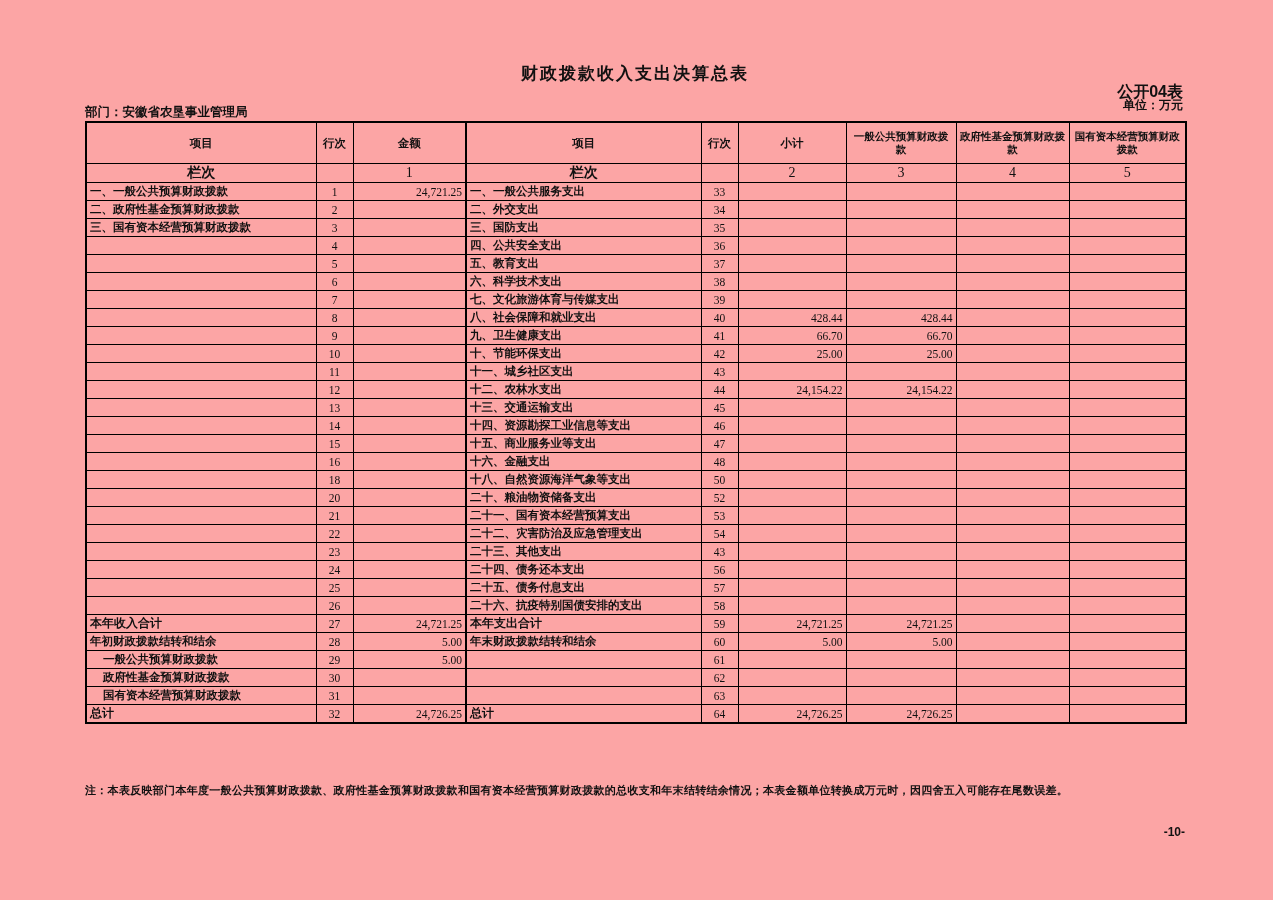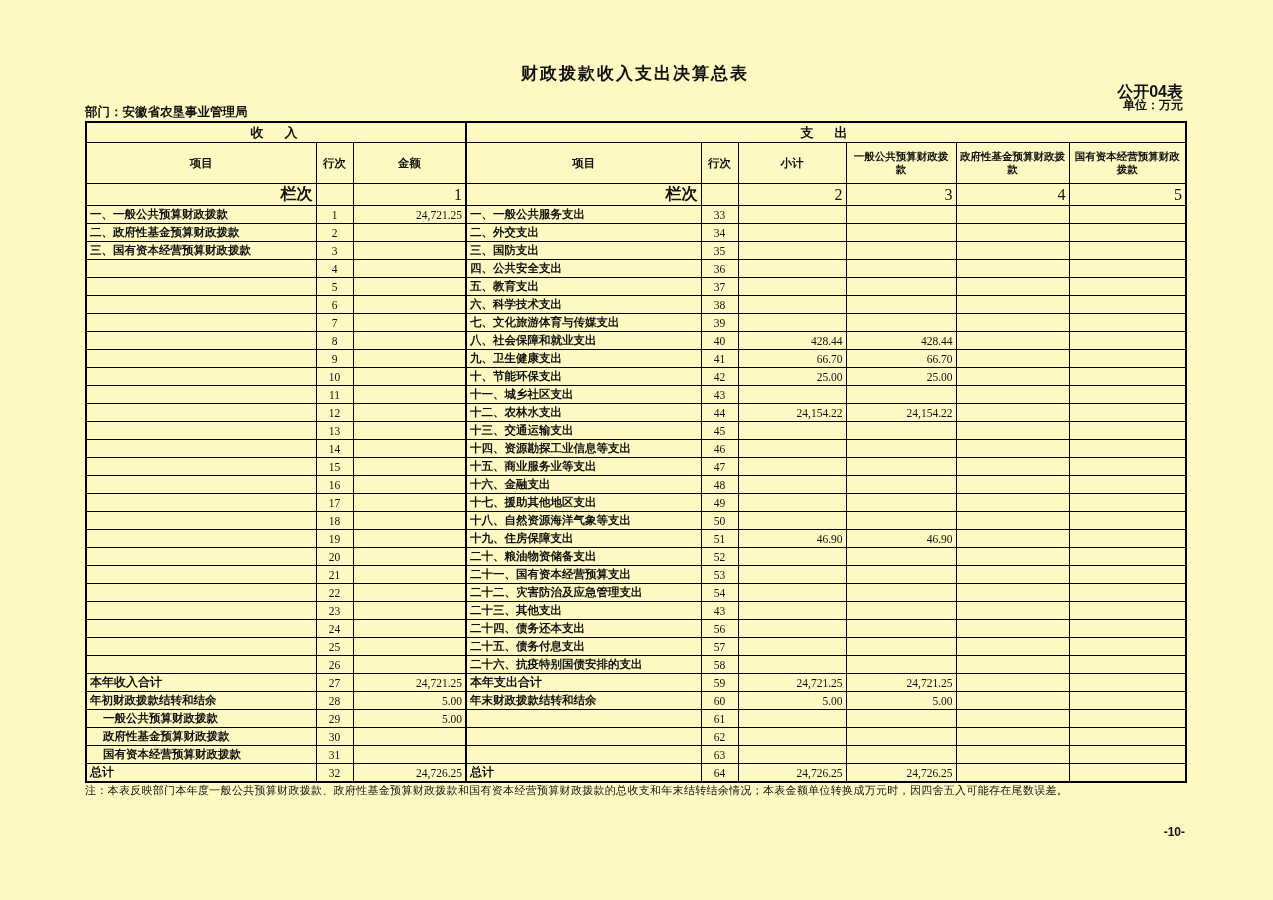--- a/index.html
+++ b/index.html
@@ -1,40 +1,40 @@
 <!DOCTYPE html>
 <html><head>
 <meta charset="utf-8">
 <style>
   html,body{margin:0;padding:0;background:#fff;}
-  .page{position:relative;width:1273px;height:900px;background:#fef9c3;color:#111;
+  .page{position:relative;width:1273px;height:900px;background:#fca5a5;color:#111;
         font-family:"Liberation Sans",sans-serif;overflow:hidden;}
   .content{position:absolute;left:85px;top:0;width:1100px;height:900px;}
   .title{position:absolute;top:62px;left:0;width:100%;text-align:center;
          font-size:17px;font-weight:bold;letter-spacing:2px;}
   .form-no{position:absolute;top:82px;right:2px;font-size:16px;font-weight:600;}
   .unit{position:absolute;top:97px;right:2px;font-size:12px;font-weight:600;}
   .dept{position:absolute;top:104px;left:0;font-size:12.5px;font-weight:700;}
   table.main{position:absolute;top:121px;left:0;width:1100px;border-collapse:collapse;
              table-layout:fixed;border:2px solid #000;}
   .main th,.main td{border:1px solid #000;padding:0 3px;overflow:hidden;white-space:nowrap;}
   .sec-row th{height:19px;font-size:13px;font-weight:bold;text-align:center;letter-spacing:4px;}
   .hdr-row th{height:40px;font-size:11.5px;font-weight:bold;text-align:center;}
   .hdr-row th.h-small{font-size:10.5px;line-height:1.25;white-space:normal;}
-  .idx-row td{height:17px;font-size:16px;font-weight:bold;text-align:right;
+  .idx-row td{height:17px;font-size:14px;font-weight:bold;text-align:center;
               font-family:"Liberation Sans",sans-serif;}
   .idx-row td.n{font-family:"Liberation Serif",serif;font-weight:normal;}
   tbody.data td{height:17px;}
   .c-item{text-align:left;font-weight:600;font-size:11.5px;}
   .c-no{text-align:center;font-family:"Liberation Serif",serif;font-size:11.5px;}
   .c-num{text-align:right;font-family:"Liberation Serif",serif;font-size:11.5px;}
   td.total{text-align:left;font-weight:700;font-size:12px;}
   td.indent{padding-left:16px;}
   .div-left{border-left-width:2px !important;}
-  .note{position:absolute;top:783px;left:0;width:1100px;font-size:11px;font-weight:400;
+  .note{position:absolute;top:783px;left:0;width:1100px;font-size:11px;font-weight:700;
         letter-spacing:0.3px;}
   .pageno{position:absolute;top:825px;left:0;width:1100px;text-align:right;
           font-size:12px;font-weight:700;}
 </style>
 </head>
 <body>
 
 <div class="page">
   <div class="content">
     <div class="title">财政拨款收入支出决算总表</div>
@@ -48,24 +48,20 @@
           <col style="width:37px">
           <col style="width:113px">
         <col style="width:235px">
           <col style="width:37px">
           <col style="width:108px">
         <col style="width:110px">
           <col style="width:113px">
           <col style="width:117px">
       </colgroup>
       <thead>
-        <tr class="sec-row">
-          <th colspan="3">收　入</th>
-          <th colspan="6" class="div-left">支　出</th>
-        </tr>
         <tr class="hdr-row">
           <th>项目</th>
           <th>行次</th>
           <th>金额</th>
           <th class="div-left">项目</th>
           <th>行次</th>
           <th>小计</th>
           <th class="h-small">一般公共预算财政拨款</th>
           <th class="h-small">政府性基金预算财政拨款</th>
           <th class="h-small">国有资本经营预算财政拨款</th>
@@ -254,48 +250,26 @@
             <td class="c-num"></td>
             <td class="c-item div-left">十六、金融支出</td>
             <td class="c-no">48</td>
             <td class="c-num"></td>
             <td class="c-num"></td>
             <td class="c-num"></td>
             <td class="c-num"></td>
           </tr>
           <tr>
             <td class="c-item"></td>
-            <td class="c-no">17</td>
-            <td class="c-num"></td>
-            <td class="c-item div-left">十七、援助其他地区支出</td>
-            <td class="c-no">49</td>
-            <td class="c-num"></td>
-            <td class="c-num"></td>
-            <td class="c-num"></td>
-            <td class="c-num"></td>
-          </tr>
-          <tr>
-            <td class="c-item"></td>
             <td class="c-no">18</td>
             <td class="c-num"></td>
             <td class="c-item div-left">十八、自然资源海洋气象等支出</td>
             <td class="c-no">50</td>
             <td class="c-num"></td>
             <td class="c-num"></td>
-            <td class="c-num"></td>
-            <td class="c-num"></td>
-          </tr>
-          <tr>
-            <td class="c-item"></td>
-            <td class="c-no">19</td>
-            <td class="c-num"></td>
-            <td class="c-item div-left">十九、住房保障支出</td>
-            <td class="c-no">51</td>
-            <td class="c-num">46.90</td>
-            <td class="c-num">46.90</td>
             <td class="c-num"></td>
             <td class="c-num"></td>
           </tr>
           <tr>
             <td class="c-item"></td>
             <td class="c-no">20</td>
             <td class="c-num"></td>
             <td class="c-item div-left">二十、粮油物资储备支出</td>
             <td class="c-no">52</td>
             <td class="c-num"></td>

